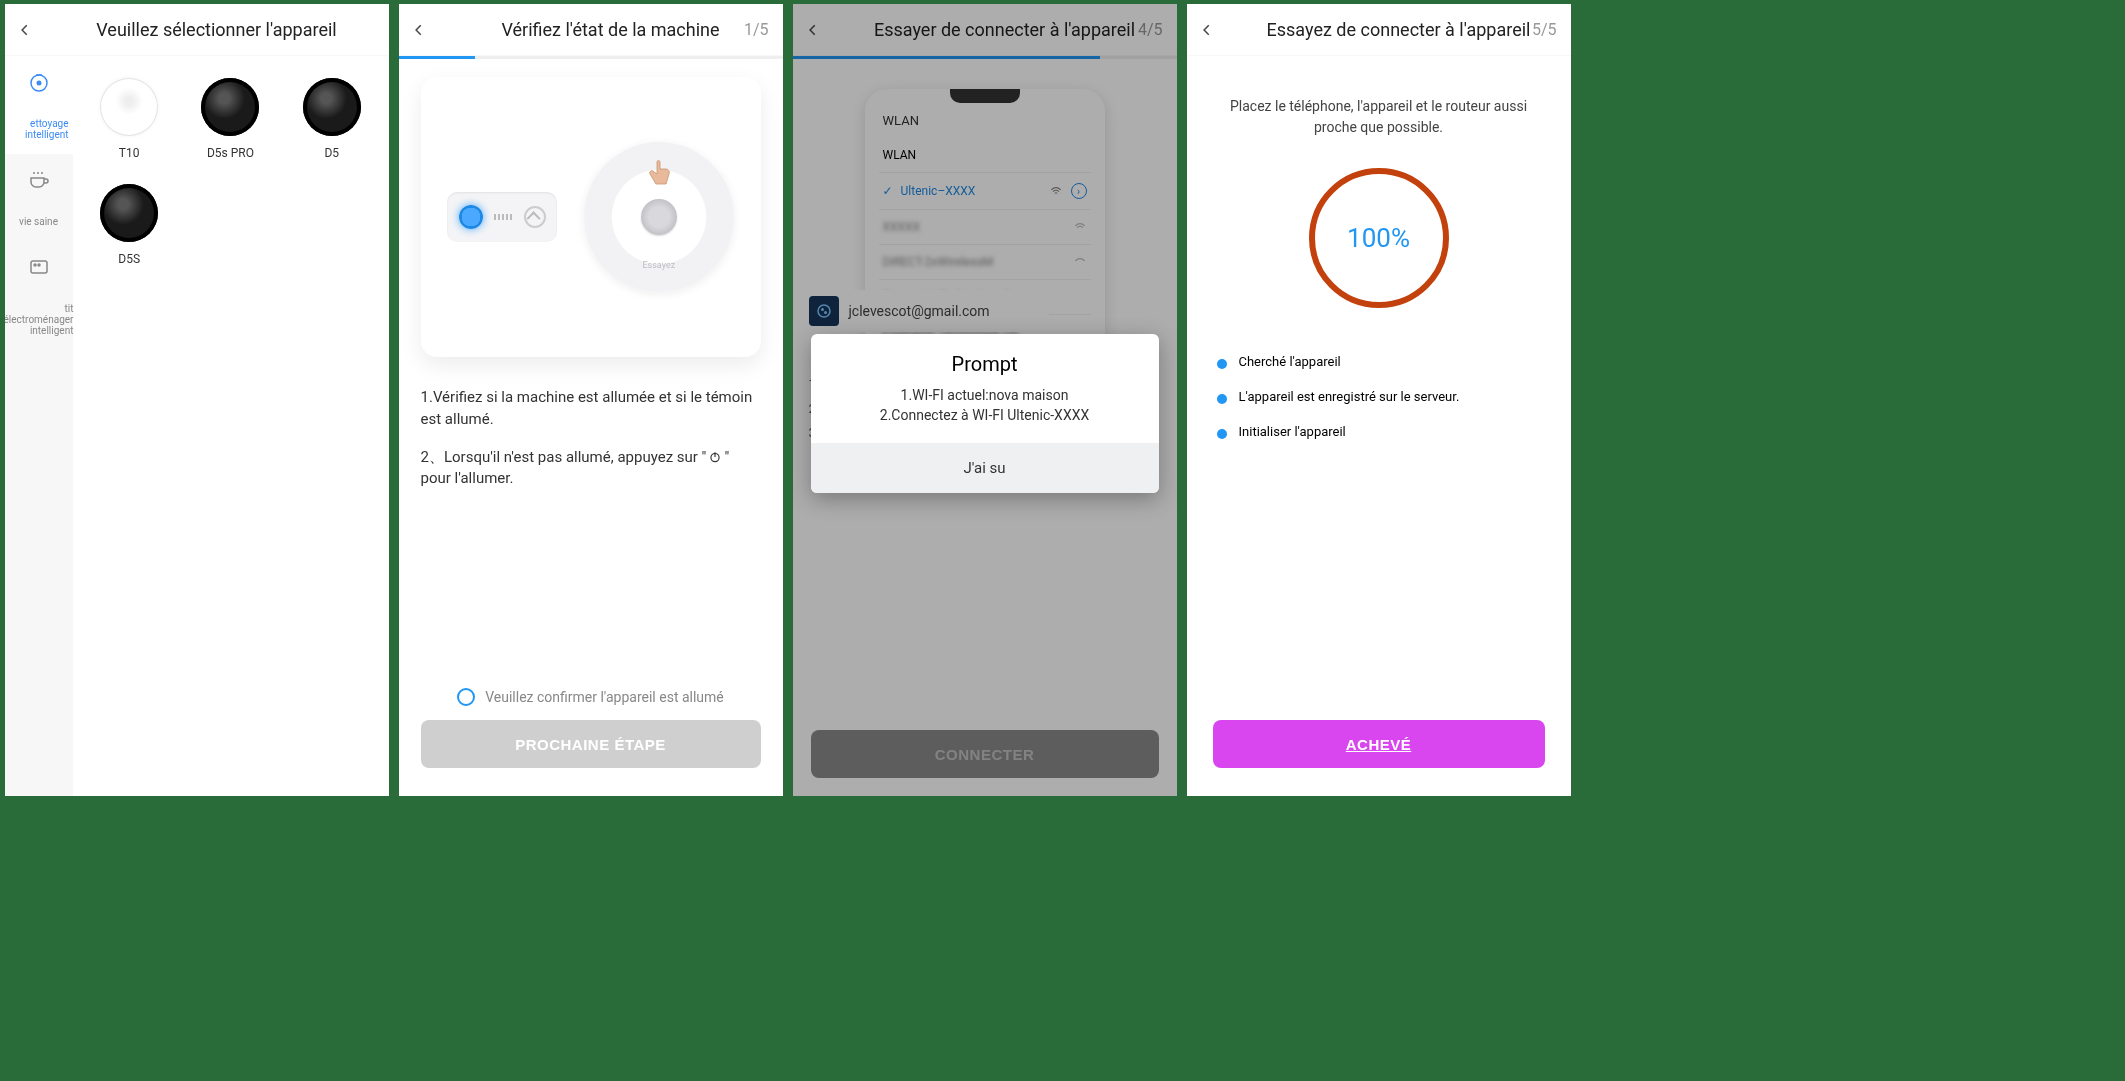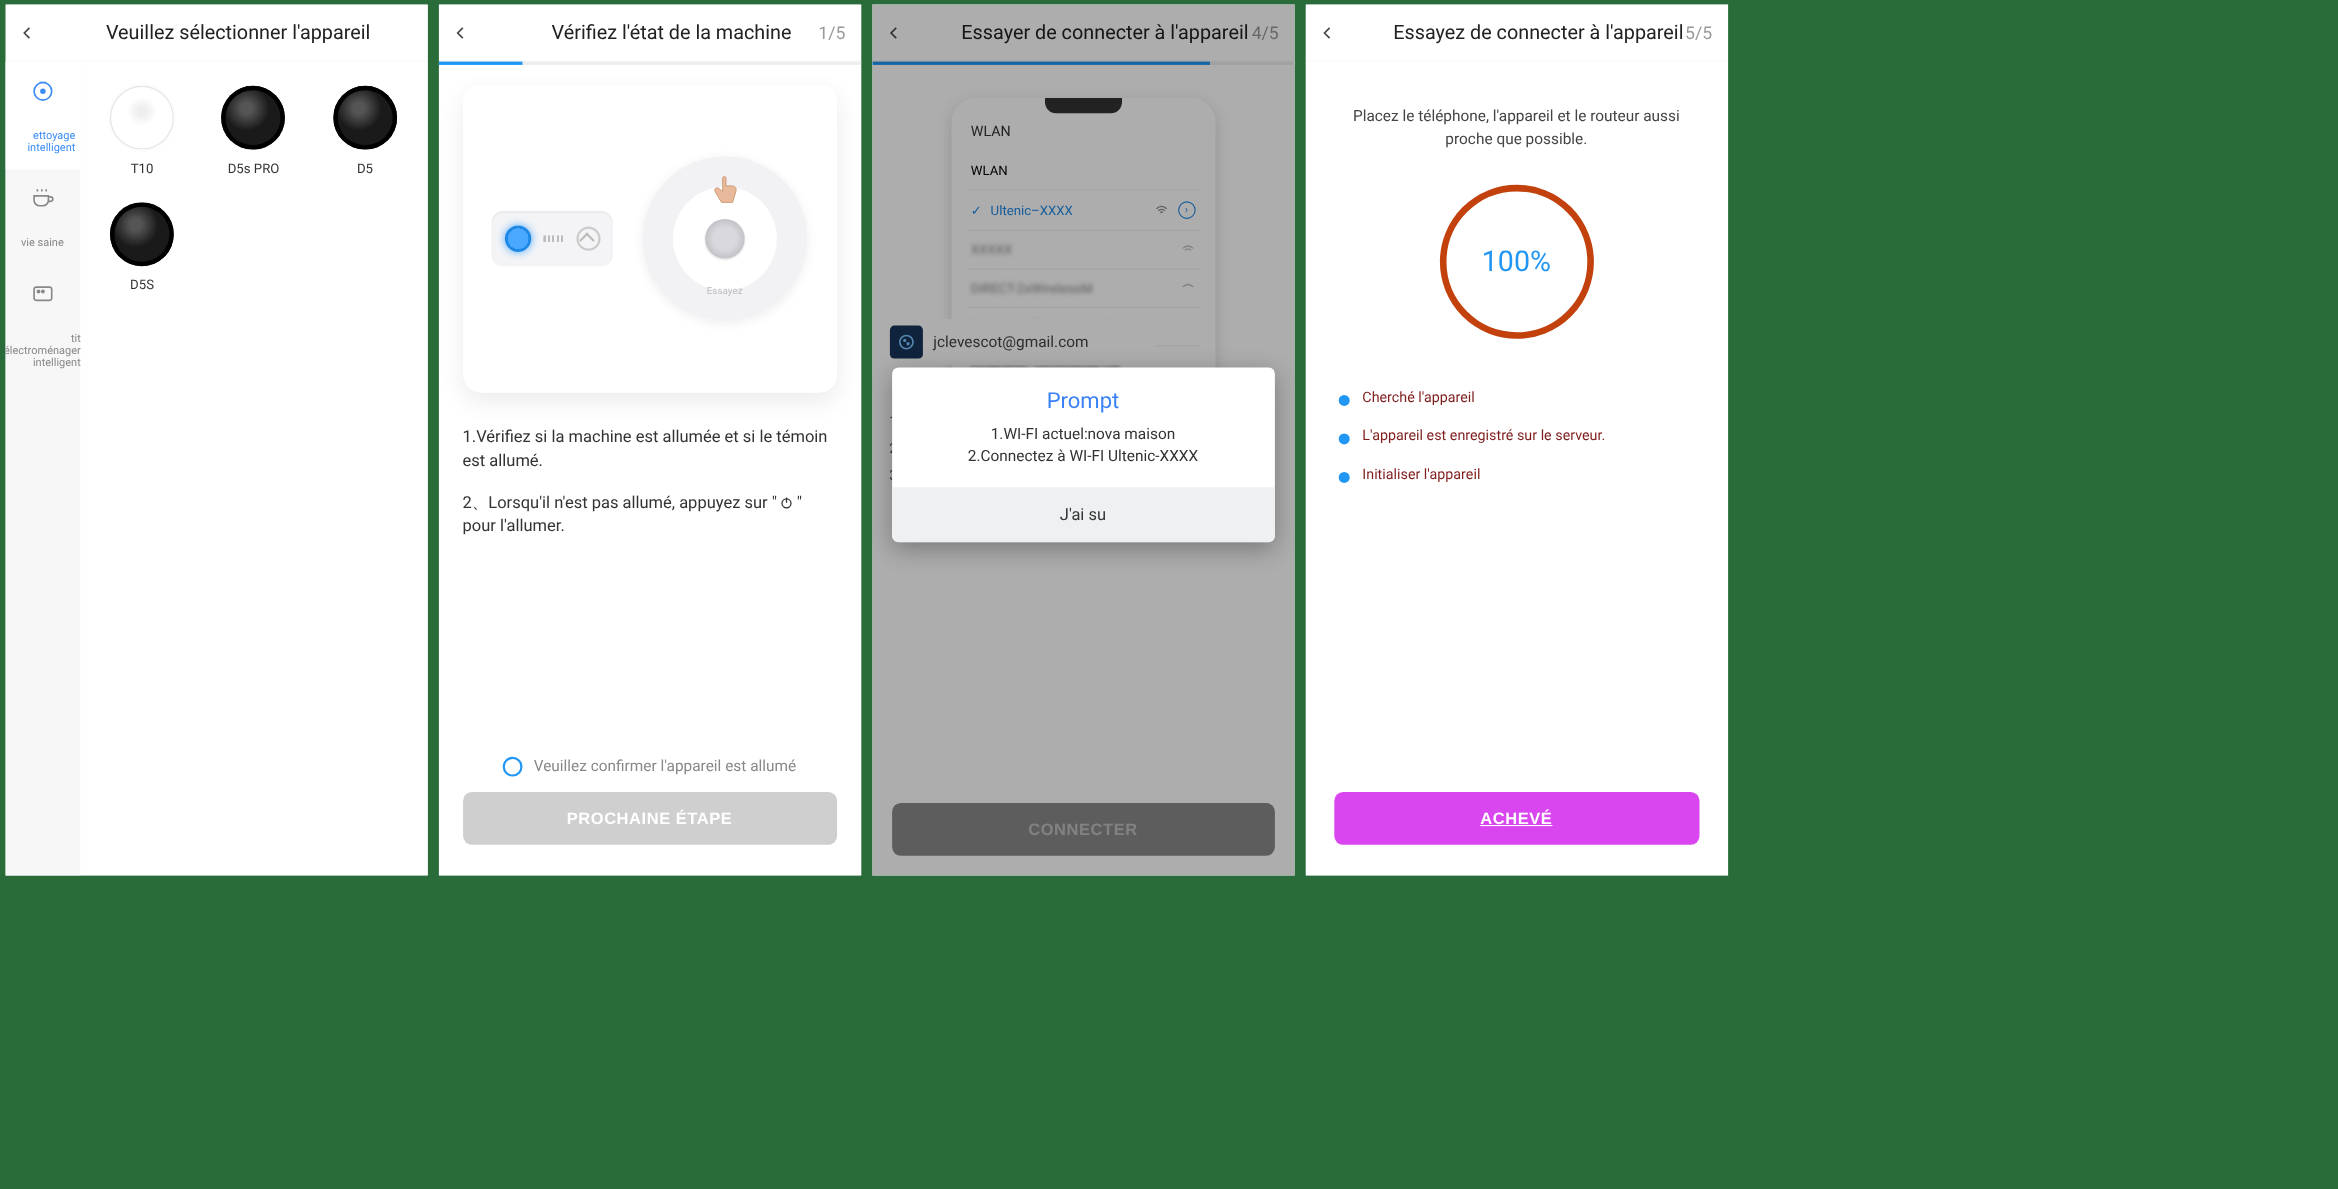--- a/index.html
+++ b/index.html
@@ -88,31 +88,31 @@
   .wlan-row .nm{flex:1;}
   .wlan-row.blur .nm{filter:blur(2px);color:#888;}
   .wlan-row .wf{width:14px;height:14px;}
   .wlan-row .arr{width:16px;height:16px;border:1.5px solid #1e88e5;border-radius:50%;display:flex;align-items:center;justify-content:center;color:#1e88e5;font-size:10px;}
   .s3-email{position:absolute;left:6px;top:286px;width:250px;background:#fff;display:flex;align-items:center;gap:10px;padding:6px 10px;font-size:14px;color:#444;}
   .s3-email .av{width:30px;height:30px;background:#17345a;border-radius:4px;display:flex;align-items:center;justify-content:center;}
   .s3-list{position:absolute;left:16px;top:368px;font-size:13px;color:#555;line-height:1.9;}
   .s3-foot{position:absolute;left:18px;right:18px;bottom:18px;}
   .s3-foot .btn{background:#8a8a8a;color:#c0c0c0;}
   .prompt{position:absolute;left:18px;right:18px;top:330px;background:#fff;border-radius:6px;box-shadow:0 6px 22px rgba(0,0,0,.3);z-index:5;text-align:center;overflow:hidden;}
-  .prompt h3{font-size:20px;font-weight:400;padding:18px 10px 10px;color:#3b82f6;}
+  .prompt h3{font-size:20px;font-weight:400;padding:18px 10px 10px;color:#000000;}
   .prompt p{font-size:14px;color:#333;padding:0 14px 18px;line-height:1.4;}
   .prompt .ok{background:#eef0f1;padding:16px;font-size:15px;color:#333;cursor:pointer;}
 
   
   .s4-body{flex:1;padding:40px 26px 10px;display:flex;flex-direction:column;align-items:center;}
   .s4-hint{font-size:14px;color:#444;text-align:center;line-height:1.5;margin-bottom:30px;}
   .ring{width:140px;height:140px;border-radius:50%;border:6px solid #c2410c;display:flex;align-items:center;justify-content:center;margin-bottom:46px;}
   .ring span{font-size:26px;color:#2196f3;font-weight:400;}
   .steps{width:100%;padding:0 4px;}
-  .step-row{display:flex;align-items:flex-end;gap:12px;font-size:13px;color:#7f1d1d;margin-bottom:20px;}
+  .step-row{display:flex;align-items:flex-end;gap:12px;font-size:13px;color:#000000;margin-bottom:20px;}
   .step-row .dot{width:10px;height:10px;border-radius:50%;background:#2196f3;flex-shrink:0;margin-top:4px;}
   .s4-foot{margin-top:auto;width:100%;padding:0 0 18px;}
 </style>
 </head>
 <body>
 
 <div class="screen">
   <div class="hdr">
     <div class="back">
       <svg viewBox="0 0 24 24">

